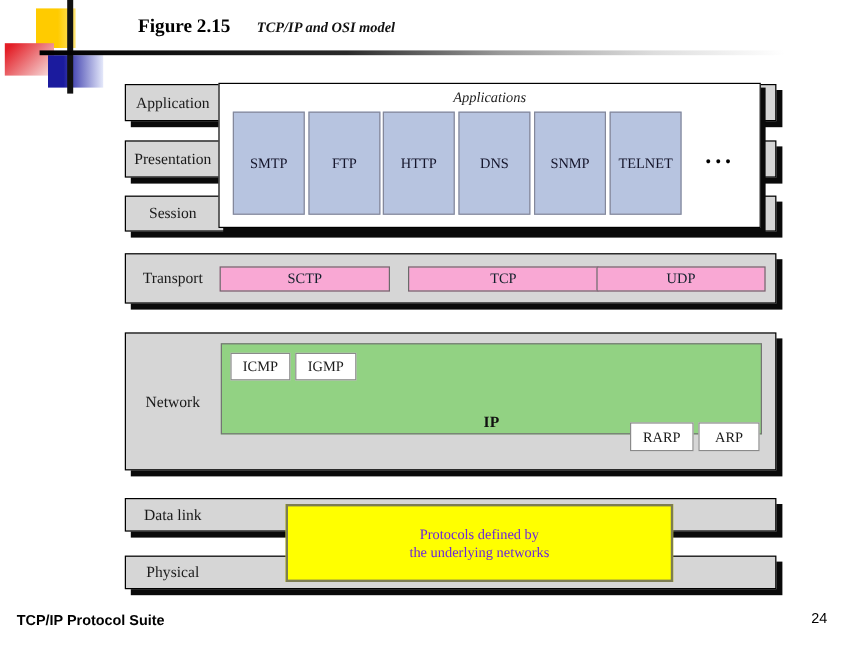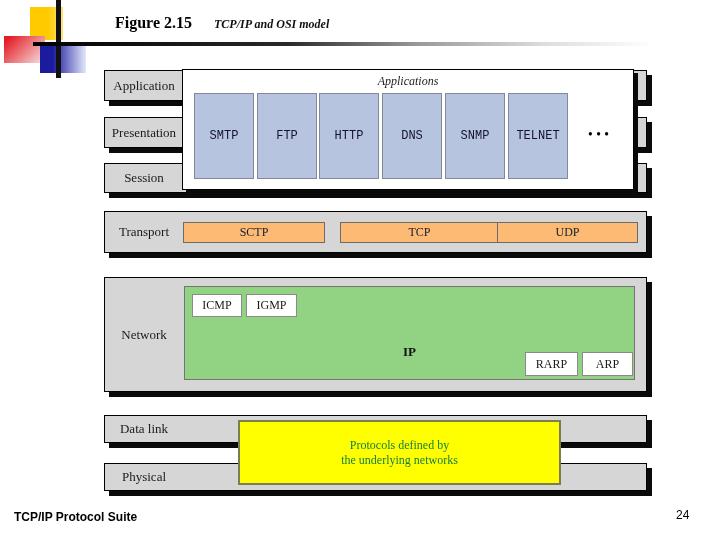--- a/index.html
+++ b/index.html
@@ -43,52 +43,52 @@
   
   .apps-box {
     position: absolute; left: 182px; top: 69px; width: 452px; height: 121px;
     background: #fff; border: 1px solid #000; box-shadow: 4px 4px 0 #0a0a0a; z-index: 2;
   }
   .apps-title { position: absolute; left: 0; right: 0; top: 4px; text-align: center; font-size: 12px; font-style: italic; }
   .proto {
     position: absolute; top: 23px; width: 60px; height: 86px;
     background: #b7c4e0; border: 1px solid #84889a;
     display: flex; align-items: center; justify-content: center;
-    font-size: 12px; color: #14142a; font-family: Liberation Mono, monospace;
+    font-size: 12px; color: #14142a;
   }
   .apps-ellipsis { position: absolute; left: 390px; top: 57px; width: 55px; text-align: center;
     font-size: 12px; font-weight: bold; letter-spacing: 4px; color: #000; }
 
   
   .tbox {
     position: absolute; top: 222px; height: 21px;
-    background: #fdba74; border: 1px solid #6b6b6b;
+    background: #f9a8d4; border: 1px solid #6b6b6b;
     display: flex; align-items: center; justify-content: center;
     font-size: 12px; color: #10202a; z-index: 2;
   }
 
   
   .net-box {
-    position: absolute; left: 184px; top: 286px; width: 451px; height: 94px;
+    position: absolute; left: 184px; top: 286px; width: 451px; height: 76px;
     background: #92d283; border: 1px solid #747474; z-index: 2;
   }
   .wbox {
     position: absolute; background: #fff; border: 1px solid #8a8a8a;
     display: flex; align-items: center; justify-content: center;
     font-size: 12px; color: #1a1a1a;
   }
   .ip-label { position: absolute; left: 0; right: 0; top: 57px; text-align: center;
     font-size: 13px; font-weight: bold; color: #111; }
 
   
   .note-box {
     position: absolute; left: 238px; top: 420px; width: 323px; height: 65px;
     background: #ffff00; border: 2px solid #7d7d52;
     display: flex; flex-direction: column; align-items: center; justify-content: center;
-    z-index: 2; font-size: 12px; color: #15803d; line-height: 15px;
+    z-index: 2; font-size: 12px; color: #6d28d9; line-height: 15px;
   }
 
   
   .footer-left { position: absolute; left: 14px; top: 510px;
     font-family: "Liberation Sans", sans-serif; font-size: 12px; font-weight: bold; color: #000; }
   .page-num { position: absolute; left: 676px; top: 508px;
     font-family: "Liberation Sans", sans-serif; font-size: 12px; color: #000; }
 </style>
 </head>
 <body>

